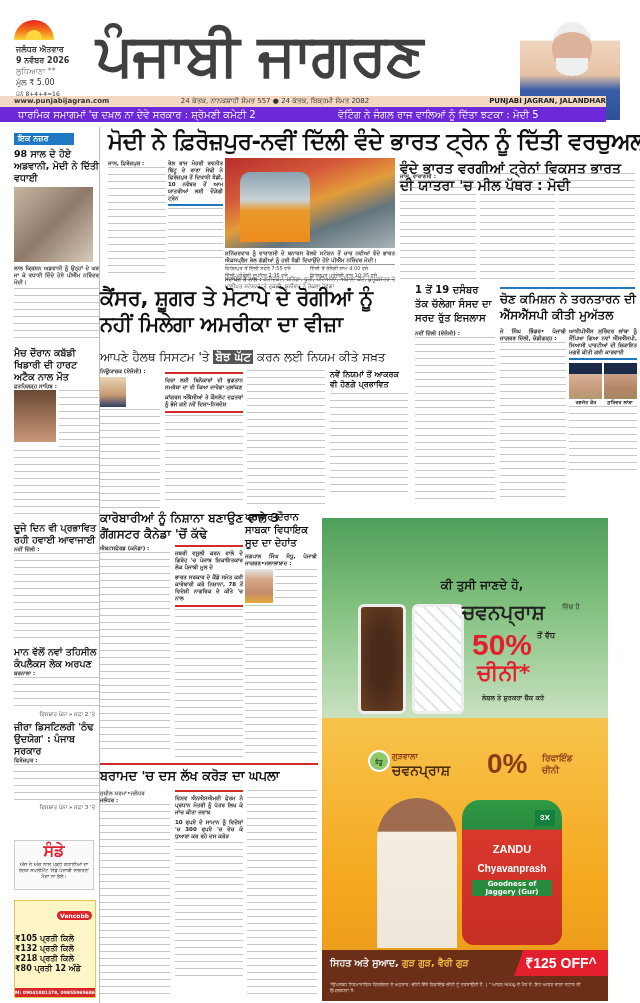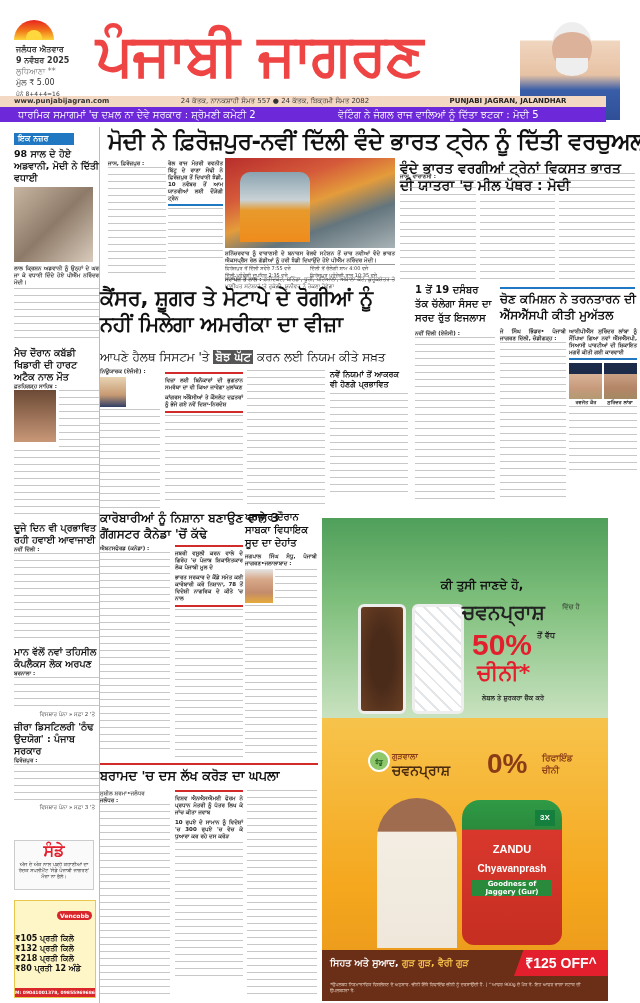--- a/index.html
+++ b/index.html
@@ -4,28 +4,28 @@
 <style>
   *{box-sizing:border-box;margin:0;padding:0}
   body{width:640px;height:1003px;background:#fff;font-family:"DejaVu Sans",sans-serif;color:#111;position:relative;overflow:hidden}
   .abs{position:absolute}
   .masthead{left:0;top:0;width:640px;height:96px}
   .logo-sun{left:14px;top:20px;width:40px;height:20px;border-radius:40px 40px 0 0;background:linear-gradient(180deg,#e8231f 0%,#f27a1a 55%,#fbd53a 100%);overflow:hidden}
   .logo-sun::after{content:"";position:absolute;left:12px;top:10px;width:16px;height:10px;border-radius:16px 16px 0 0;background:#ffd83d}
   .edinfo{left:16px;top:44px;width:80px;font-size:8px;line-height:11px;color:#333}
   .edinfo .city{color:#777}
   .edinfo .small{font-size:6px}
-  .title{left:96px;top:22px;width:420px;font-size:58px;font-weight:bold;letter-spacing:-1px;line-height:66px;color:#ef4444;font-family:"DejaVu Sans",sans-serif}
+  .title{left:96px;top:22px;width:420px;font-size:58px;font-weight:bold;letter-spacing:-1px;line-height:66px;color:#404040;font-family:"DejaVu Sans",sans-serif}
   .pm-photo{left:520px;top:20px;width:100px;height:100px;background:linear-gradient(180deg,#fff 0%,#fff 20%,#f0d5bf 21%,#e7c2a4 55%,#3a5ea8 70%,#2f4f98 100%);border-radius:0}
   .pm-head{left:552px;top:22px;width:40px;height:48px;border-radius:50% 50% 45% 45%;background:#dcb39a;border-top:10px solid #eee}
   .pm-beard{left:556px;top:58px;width:32px;height:18px;border-radius:0 0 50% 50%;background:#eee}
   .dateline{left:0;top:96px;width:606px;height:11px;background:#f3d9c4;font-size:7px;line-height:11px;color:#333;display:flex}
   .dateline .url{width:140px;padding-left:14px;font-weight:bold}
   .dateline .mid{width:270px;text-align:center}
-  .dateline .right{flex:1;text-align:center;font-weight:bold;color:#222}
+  .dateline .right{flex:1;text-align:right;font-weight:bold;color:#222}
   .redbar{left:0;top:107px;width:606px;height:15px;background:#6d28d9;color:#fff;font-size:10px;font-weight:normal;line-height:15px;display:flex;padding-left:18px}
   .redbar span{white-space:nowrap}
   .col-left{left:14px;top:127px;width:86px;bottom:0;border-right:1px solid #bbb}
   .vikh-head{background:#1f78c1;color:#fff;font-size:8px;font-weight:bold;padding:1px 4px;width:60px;margin-top:6px}
   .lh{font-weight:bold;font-size:9.5px;line-height:12px;color:#111}
   .txt{font-size:5.5px;line-height:7px;color:#555;text-align:justify}
   .txt-lines{height:100%;background:repeating-linear-gradient(180deg,#9a9a9a 0 1px,transparent 1px 7px);opacity:.55}
   .photo-gray{background:linear-gradient(135deg,#c7b5a2,#8e7a68 50%,#d9cbbc)}
   .main-head{left:108px;top:127px;width:530px;font-size:23px;font-weight:bold;line-height:28px;white-space:nowrap;letter-spacing:-0.5px}
   .train-img{left:225px;top:158px;width:170px;height:90px;background:linear-gradient(160deg,#b82e2c 0%,#d55a3a 30%,#e49c3b 50%,#64757d 70%,#a8b3b6 100%)}
@@ -72,21 +72,21 @@
   .mini-ad .foot{position:absolute;left:0;bottom:0;width:100%;background:#d9262a;color:#fff;font-size:4.5px;text-align:center;line-height:9px;font-weight:bold}
   .small-photo{background:linear-gradient(180deg,#e2c2a6,#b98b68)}
 </style>
 </head>
 <body>
 
 <div class="abs masthead">
   <div class="abs logo-sun"></div>
   <div class="abs edinfo">
     <div style="font-weight:bold">ਜਲੰਧਰ ਐਤਵਾਰ</div>
-    <div style="font-weight:bold">9 ਨਵੰਬਰ 2025</div>
+    <div style="font-weight:bold">9 ਨਵੰਬਰ 2026</div>
     <div class="city">ਲੁਧਿਆਣਾ **</div>
     <div style="font-weight:normal">ਮੁੱਲ ₹ 5.00</div>
     <div class="small">ਪੰਨੇ 8+4+4=16</div>
   </div>
   <div class="abs title">ਪੰਜਾਬੀ ਜਾਗਰਣ</div>
   <div class="abs pm-photo"></div>
   <div class="abs pm-head"></div>
   <div class="abs pm-beard"></div>
 </div>
 

